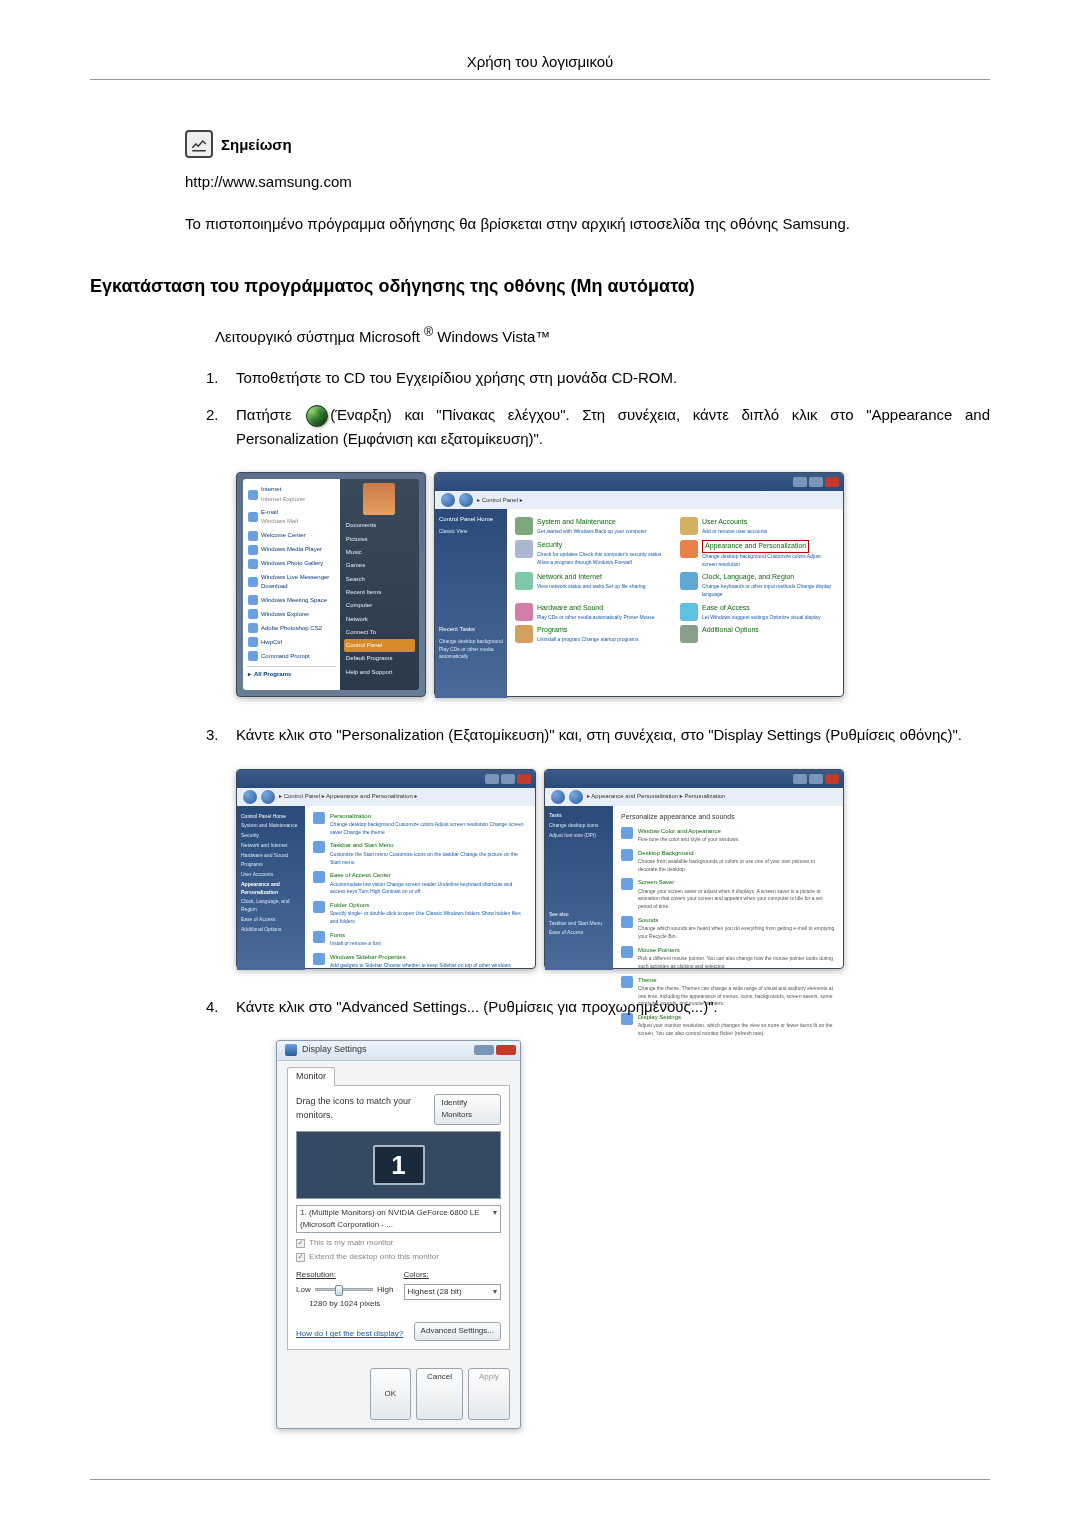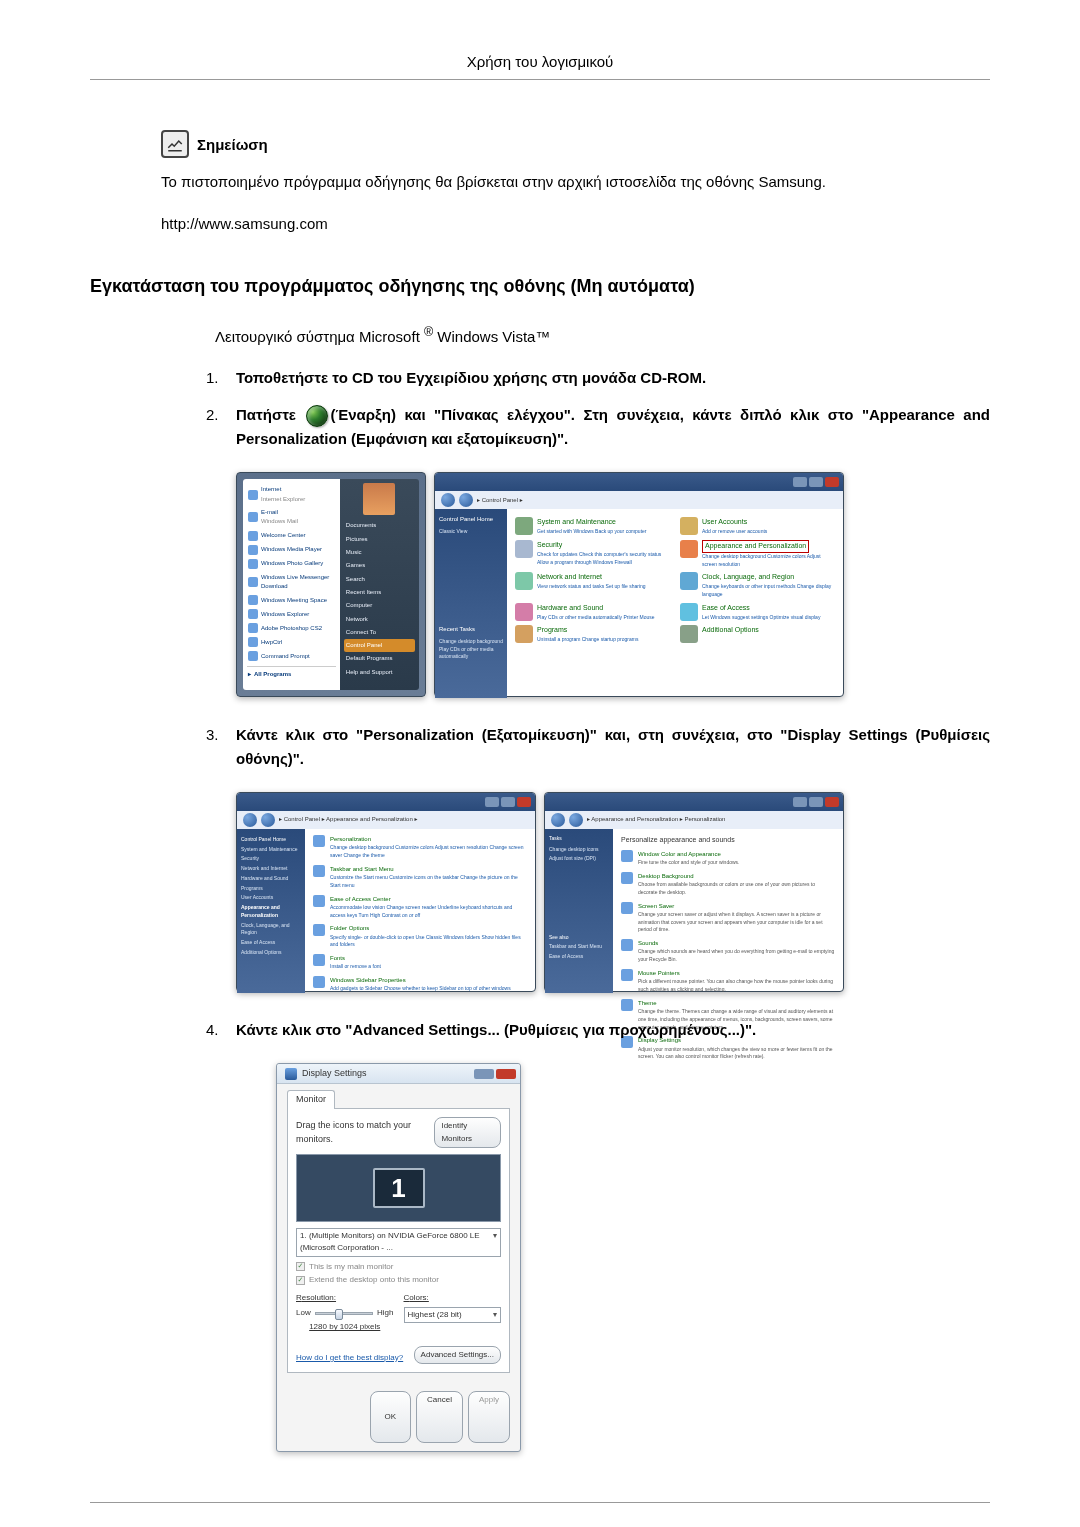--- a/index.html
+++ b/index.html
@@ -18,21 +18,21 @@
       line-height: 1.55;
     }
     .page-header {
       text-align: center;
       border-bottom: 1px solid #999;
       padding-bottom: 6px;
       margin-bottom: 50px;
       font-size: 15px;
     }
     .note-block {
-      margin-left: 71px;
+      margin-left: 95px;
     }
     .note-heading {
       display: flex;
       align-items: center;
       gap: 8px;
       margin-bottom: 12px;
     }
     .note-icon {
       width: 28px;
       height: 28px;
@@ -69,21 +69,20 @@
       margin-left: 116px;
       margin-bottom: 14px;
       text-align: justify;
     }
     .ol-num {
       width: 30px;
       flex-shrink: 0;
     }
     .ol-body {
       flex: 1;
-      font-weight: bold;
     }
     .start-orb {
       display: inline-block;
       width: 22px;
       height: 22px;
       border-radius: 50%;
       background: radial-gradient(circle at 30% 30%, #7ec850, #2b7a2b 40%, #1a4a1a 70%);
       border: 1px solid #0a3a0a;
       vertical-align: middle;
       margin: 0 2px;
@@ -347,21 +346,21 @@
     }
     .ds-toprow {
       display: flex;
       justify-content: space-between;
       align-items: center;
       margin-bottom: 6px;
     }
     .ds-btn {
       background: linear-gradient(#fefefe, #e4e8ec);
       border: 1px solid #9aa4ae;
-      border-radius: 8px;
+      border-radius: 3px;
       padding: 2px 6px;
       font-size: 8px;
       display: inline-block;
     }
     .ds-preview {
       background: #354a62;
       height: 68px;
       border: 1px solid #8a99aa;
       display: flex;
       align-items: center;
@@ -446,21 +445,20 @@
       width: 8px;
       height: 11px;
       background: linear-gradient(#f8faff, #c8d4e4);
       border: 1px solid #7a8a9a;
       border-radius: 2px;
     }
     .ds-res {
       text-align: center;
       font-size: 8px;
       margin-top: 1px;
-      text-decoration: underline;
     }
     .ds-link {
       color: #1a5aaa;
       font-size: 8px;
       text-decoration: underline;
       margin-top: 10px;
       display: inline-block;
     }
     .ds-footer {
       display: flex;
@@ -486,22 +484,22 @@
 <div class="note-block">
   <div class="note-heading">
     <span class="note-icon">
       <svg viewBox="0 0 24 24">
           <path d="M3 17l5-5 3 3 6-7 4 4" fill="none" stroke="#333" stroke-width="2"></path>
           <path d="M3 21h18" stroke="#333" stroke-width="2"></path>
         </svg>
     </span>
     <span class="note-title">Σημείωση</span>
   </div>
+  <p class="note-para">http://www.samsung.com</p>
   <p class="note-para">Το πιστοποιημένο πρόγραμμα οδήγησης θα βρίσκεται στην αρχική ιστοσελίδα της οθόνης Samsung.</p>
-  <p class="note-para">http://www.samsung.com</p>
 </div>
 
 <h2 class="section-title">Εγκατάσταση του προγράμματος οδήγησης της οθόνης (Μη αυτόματα)</h2>
 
 <p class="sub-line">
   <span>Λειτουργικό σύστημα Microsoft </span><sup>®</sup><span> Windows Vista™</span>
 </p>
 
 <div class="ol-item">
   <div class="ol-num">1.</div>

